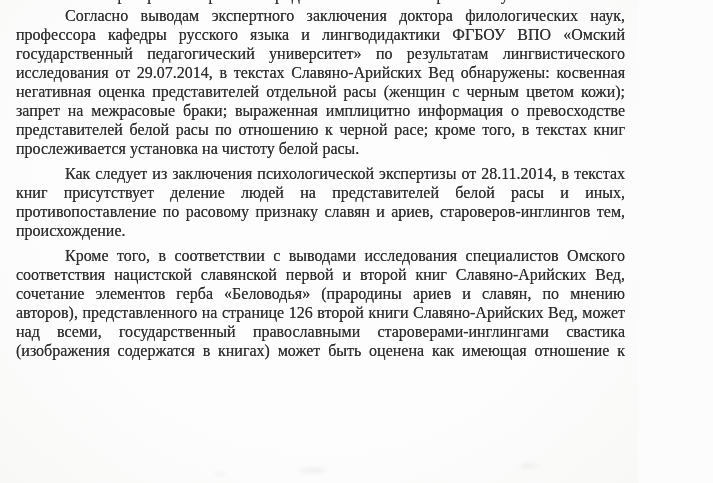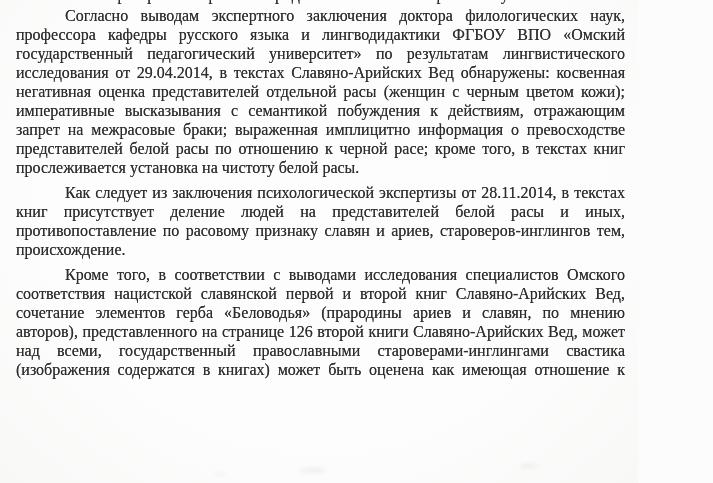--- a/index.html
+++ b/index.html
@@ -83,23 +83,22 @@
 
   <div class="cutoff-strip">
     <div class="inner">при рассмотрении представленных материалов установлено следующее</div>
   </div>
 
   <div class="text-body">
       <div class="para">
         <div class="line first">Согласно выводам экспертного заключения доктора филологических наук,</div>
         <div class="line">профессора кафедры русского языка и лингводидактики ФГБОУ ВПО «Омский</div>
         <div class="line">государственный педагогический университет» по результатам лингвистического</div>
-        <div class="line">исследования от 29.04.2014, в текстах Славяно-Арийских Вед обнаружены: косвенная</div>
+        <div class="line">исследования от 29.07.2014, в текстах Славяно-Арийских Вед обнаружены: косвенная</div>
         <div class="line">негативная оценка представителей отдельной расы (женщин с черным цветом кожи);</div>
-        <div class="line">императивные высказывания с семантикой побуждения к действиям, отражающим</div>
         <div class="line">запрет на межрасовые браки; выраженная имплицитно информация о превосходстве</div>
         <div class="line">представителей белой расы по отношению к черной расе; кроме того, в текстах книг</div>
         <div class="line last">прослеживается установка на чистоту белой расы.</div>
       </div>
       <div class="para">
         <div class="line first">Как следует из заключения психологической экспертизы от 28.11.2014, в текстах</div>
         <div class="line">книг присутствует деление людей на представителей белой расы и иных,</div>
         <div class="line">противопоставление по расовому признаку славян и ариев, староверов-инглингов тем,</div>
         <div class="line last">происхождение.</div>
       </div>

